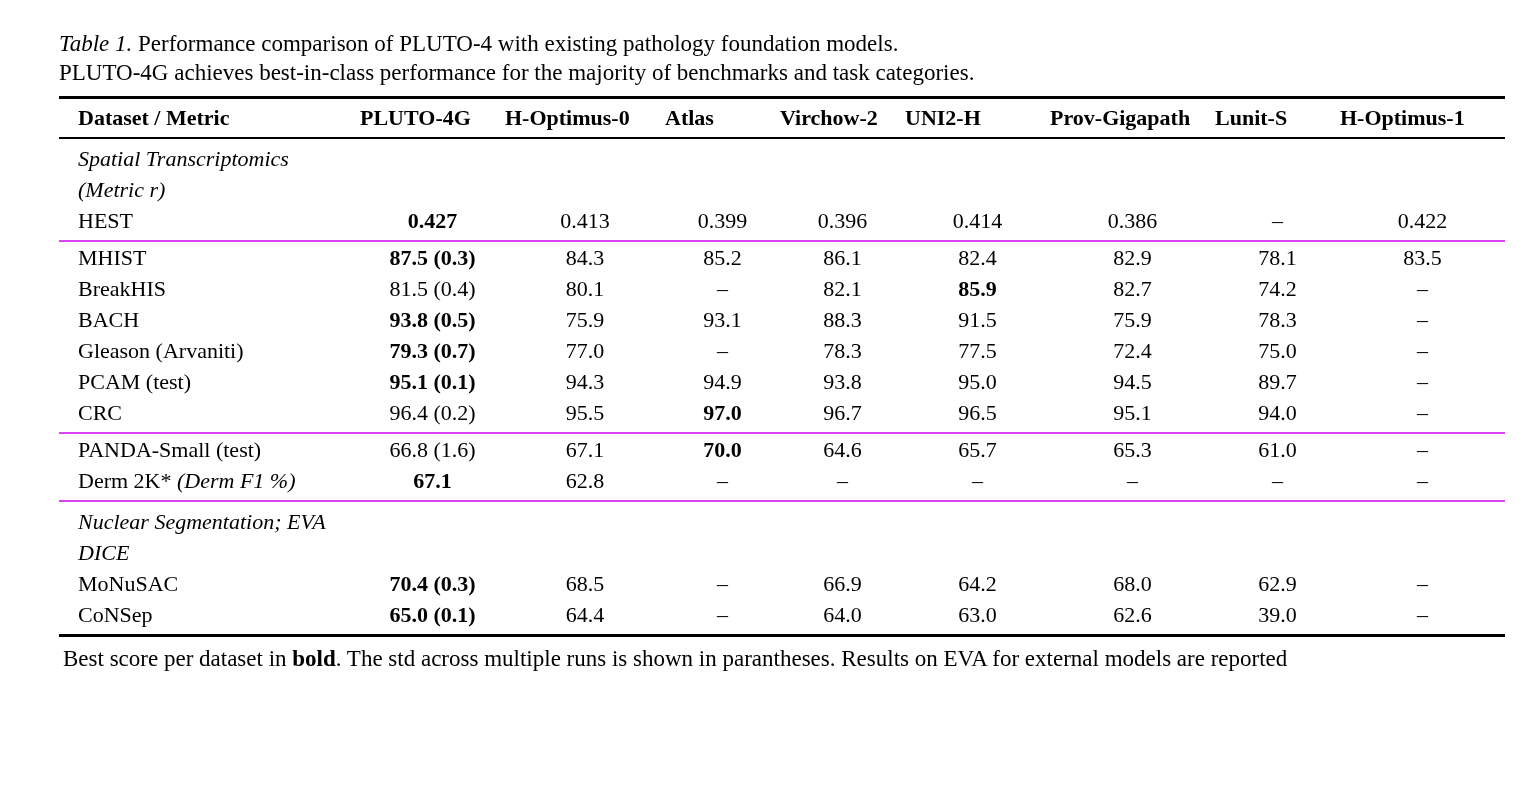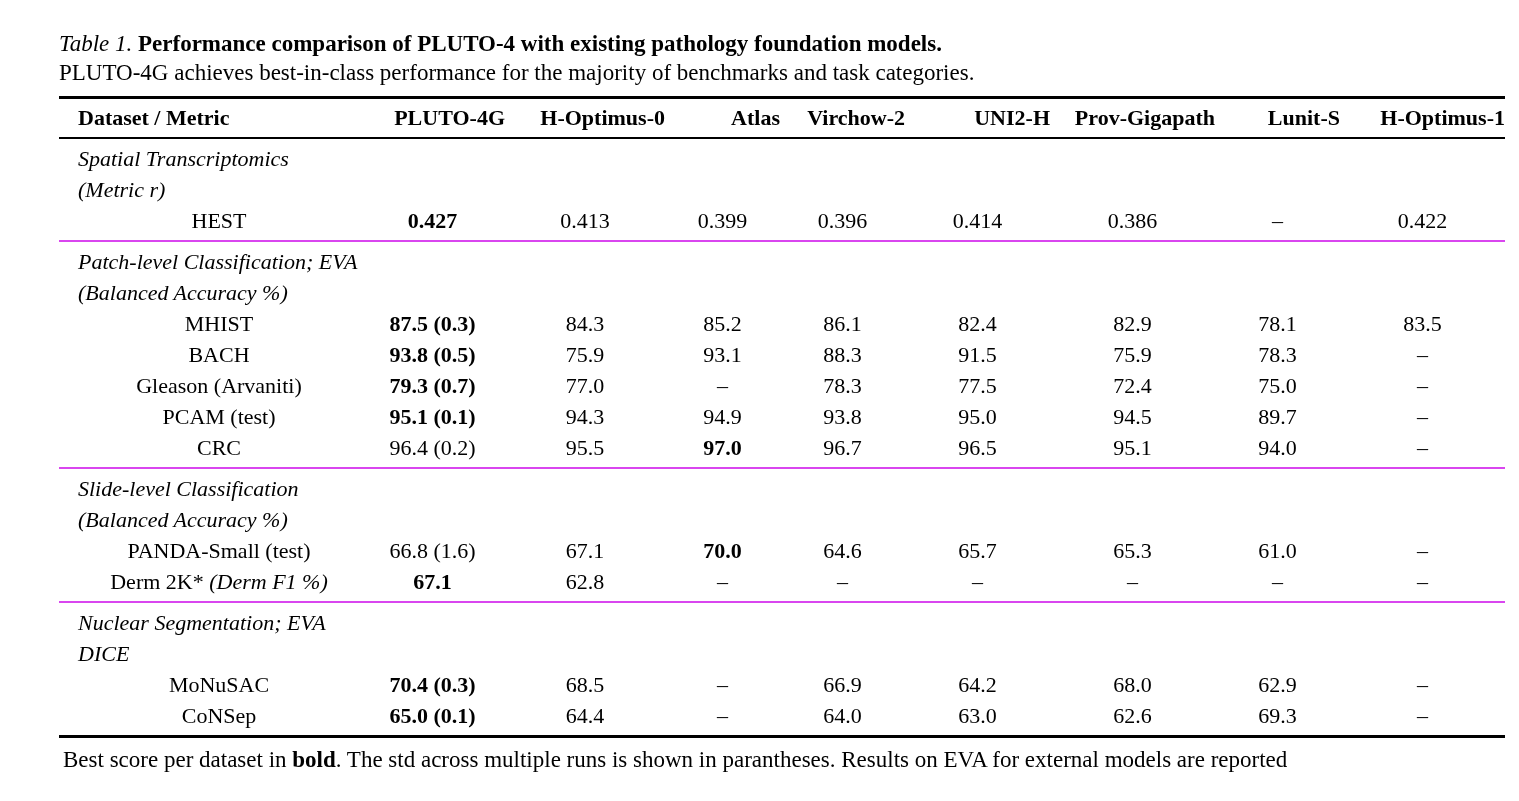--- a/index.html
+++ b/index.html
@@ -16,55 +16,55 @@
   .page {
     padding: 30px 14px 0 59px;
     width: 1519px;
   }
   .caption {
     font-size: 23px;
     line-height: 28px;
     margin-bottom: 1px;
   }
   .cap-label { font-style: italic; }
-  .cap-title { font-weight: bold; }
+  .cap-title { font-weight: normal; }
   .subcaption {
     font-size: 23px;
     line-height: 28px;
   }
   table.results {
     border-collapse: collapse;
     table-layout: fixed;
     width: 1446px;
     margin-top: 9px;
     border-top: 3px solid #000;
     font-size: 22px;
   }
   thead tr { height: 40px; }
   thead th {
     font-weight: bold;
-    text-align: right;
+    text-align: left;
     vertical-align: middle;
     padding: 0;
     border-bottom: 2px solid #000;
     white-space: nowrap;
   }
   thead th.first {
     text-align: left;
     padding-left: 19px;
   }
   tbody { border-bottom: 2px solid #d946ef; }
   tbody.last { border-bottom: 3px solid #000; }
   td {
     padding: 0;
     line-height: 31px;
     vertical-align: baseline;
     white-space: nowrap;
   }
-  td.label { padding-left: 19px; text-align: center; }
+  td.label { padding-left: 19px; text-align: left; }
   td.num { text-align: center; }
   tr.section-row td {
     font-style: italic;
     padding-left: 19px;
     padding-top: 4px;
   }
   tbody tr:last-child td { padding-bottom: 4px; }
   .b { font-weight: bold; }
   .it { font-style: italic; }
   .footnote {
@@ -124,38 +124,43 @@
           <td class="num">0.413</td>
           <td class="num">0.399</td>
           <td class="num">0.396</td>
           <td class="num">0.414</td>
           <td class="num">0.386</td>
           <td class="num">–</td>
           <td class="num">0.422</td>
         </tr>
       </tbody>
       <tbody>
-        <tr class="section-row">
-          <td colspan="9">
-            <div>Patch-level Classification; EVA</div>
-            <div>(Balanced Accuracy %)</div>
-          </td>
-        </tr>
         <tr>
           <td class="label"><span>MHIST</span></td>
           <td class="num b">87.5 (0.3)</td>
           <td class="num">84.3</td>
           <td class="num">85.2</td>
           <td class="num">86.1</td>
           <td class="num">82.4</td>
           <td class="num">82.9</td>
           <td class="num">78.1</td>
           <td class="num">83.5</td>
         </tr>
         <tr>
+          <td class="label"><span>BreakHIS</span></td>
+          <td class="num">81.5 (0.4)</td>
+          <td class="num">80.1</td>
+          <td class="num">–</td>
+          <td class="num">82.1</td>
+          <td class="num b">85.9</td>
+          <td class="num">82.7</td>
+          <td class="num">74.2</td>
+          <td class="num">–</td>
+        </tr>
+        <tr>
           <td class="label"><span>BACH</span></td>
           <td class="num b">93.8 (0.5)</td>
           <td class="num">75.9</td>
           <td class="num">93.1</td>
           <td class="num">88.3</td>
           <td class="num">91.5</td>
           <td class="num">75.9</td>
           <td class="num">78.3</td>
           <td class="num">–</td>
         </tr>
@@ -187,26 +192,20 @@
           <td class="num">95.5</td>
           <td class="num b">97.0</td>
           <td class="num">96.7</td>
           <td class="num">96.5</td>
           <td class="num">95.1</td>
           <td class="num">94.0</td>
           <td class="num">–</td>
         </tr>
       </tbody>
       <tbody>
-        <tr class="section-row">
-          <td colspan="9">
-            <div>Slide-level Classification</div>
-            <div>(Balanced Accuracy %)</div>
-          </td>
-        </tr>
         <tr>
           <td class="label"><span>PANDA-Small (test)</span></td>
           <td class="num">66.8 (1.6)</td>
           <td class="num">67.1</td>
           <td class="num b">70.0</td>
           <td class="num">64.6</td>
           <td class="num">65.7</td>
           <td class="num">65.3</td>
           <td class="num">61.0</td>
           <td class="num">–</td>
@@ -242,20 +241,20 @@
           <td class="num">–</td>
         </tr>
         <tr>
           <td class="label"><span>CoNSep</span></td>
           <td class="num b">65.0 (0.1)</td>
           <td class="num">64.4</td>
           <td class="num">–</td>
           <td class="num">64.0</td>
           <td class="num">63.0</td>
           <td class="num">62.6</td>
-          <td class="num">69.3</td>
+          <td class="num">39.0</td>
           <td class="num">–</td>
         </tr>
       </tbody>
     </table>
 
   <div class="footnote" id="footnote"><span>Best score per dataset in </span><span class="b">bold</span><span>. The std across multiple runs is shown in parantheses. Results on EVA for external models are reported</span></div>
 </div>
 
 </body></html>

